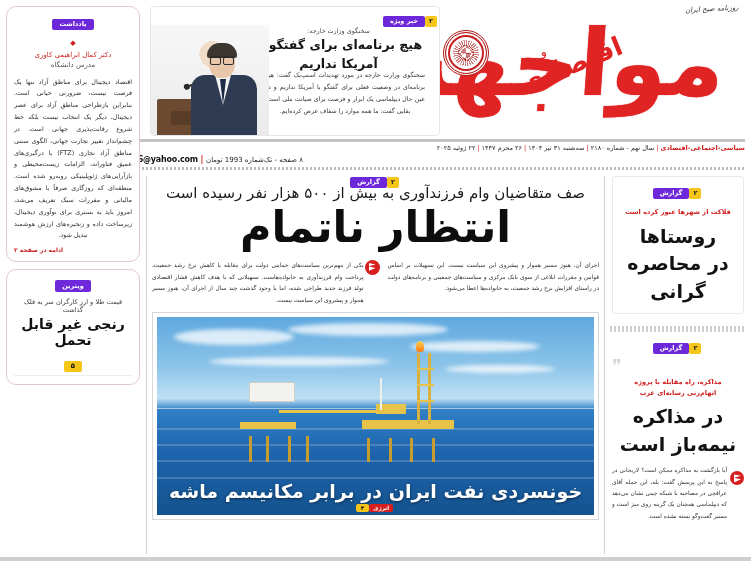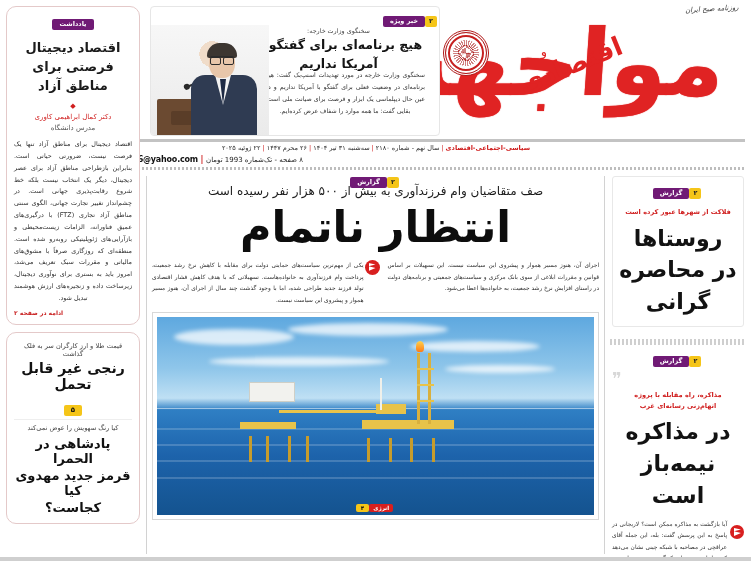--- a/index.html
+++ b/index.html
@@ -66,21 +66,21 @@
     position:absolute; inset:12px; border-radius:50%;
     background:#fff; border:1px solid #b01818;
     font-size:5px; color:#a81717; text-align:center;
     line-height:1.1; padding-top:4px; overflow:hidden;
   }
 
   .info-line {
     position:absolute; right:6px; top:143px; width:738px;
     height:11px; line-height:11px;
     font-size:6.5px; color:#2a2a2a; white-space:nowrap;
-    text-align:center; direction:rtl;
+    text-align:right; direction:rtl;
   }
   .info-line .red { color:#cf1b1b; font-weight:bold; }
   .info-line .sep { color:#cf1b1b; margin:0 2px; }
 
   .url-line {
     position:absolute; right:6px; top:154px; width:738px;
     height:12px; line-height:12px; white-space:nowrap;
     font-size:8px; text-align:left; direction:ltr;
     font-family:"DejaVu Sans","Liberation Sans",sans-serif;
   }
@@ -96,21 +96,21 @@
 
   
   .col-left   { position:absolute; left:0;   top:0;   width:146px; height:561px; padding:6px 6px 0; }
   .col-center { position:absolute; left:146px; top:172px; width:459px; height:389px; }
   .col-right  { position:absolute; left:605px; top:172px; width:146px; height:389px; padding:0 5px; }
 
   .vline { position:absolute; top:176px; width:1px; height:378px; background:#d2d2d2; }
 
   
   .badge {
-    display:inline-block; background:#701a75; color:#fff;
+    display:inline-block; background:#6d28d9; color:#fff;
     font-size:6.5px; font-weight:bold; padding:1.5px 7px 2px;
     border-radius:2px; letter-spacing:.2px; white-space:nowrap;
     vertical-align:middle;
   }
   .badge-num {
     display:inline-block; background:#f5c518; color:#222;
     font-size:6.5px; font-weight:bold; padding:1.5px 4px 2px;
     border-radius:2px; margin-right:2px; vertical-align:middle;
   }
   .badge-row { text-align:center; }
@@ -187,21 +187,21 @@
     position:absolute; left:10px; top:58px; width:17px; height:17px;
     border-radius:50%; background:#d81f1f;
   }
   .ta-flag::after{ content:""; position:absolute; left:5px; top:4px; width:8px; height:9px; background:#fff; clip-path:polygon(0 0,100% 18%,0 42%,100% 62%,0 100%);}
 
   .center-kicker {
     position:absolute; left:0; right:0; top:0; text-align:center;
   }
   .center-sub {
     position:absolute; left:0; right:0; top:12px;
-    font-size:12px; color:#1b1b1b; text-align:center; font-weight:500;
+    font-size:15px; color:#1b1b1b; text-align:center; font-weight:500;
   }
   .center-head {
     position:absolute; left:0; right:0; top:30px;
     font-size:43px; font-weight:bold; color:#0d0d0d;
     text-align:center; letter-spacing:-1px; line-height:1.2;
   }
   .lede-wrap { position:absolute; left:6px; right:6px; top:88px; height:48px; display:flex; gap:10px; }
   .lede-col { flex:1; font-size:5.8px; color:#2e2e2e; line-height:2.0; text-align:justify; }
   .lede-flag {
     position:absolute; right:-2px; top:0; width:15px; height:15px; border-radius:50%;
@@ -243,21 +243,21 @@
   .photo-pg b {
     display:inline-block; background:#d81f1f; color:#fff;
     font-size:5.6px; padding:1px 4px; border-radius:2px; margin-right:2px;
   }
 
   
   .rbox { position:relative; padding:4px 2px 6px; }
   .rbox-frame { border:1px solid #e8e8e8; border-radius:3px; padding:6px 5px 8px; background:#fff; }
   .r-sub { font-size:6.6px; color:#d01f1f; font-weight:bold; text-align:center; line-height:1.6; margin-top:5px; }
   .r-title {
-    font-size:22px; font-weight:bold; color:#121212;
+    font-size:19px; font-weight:bold; color:#121212;
     text-align:center; line-height:1.45; margin-top:5px;
   }
   .r-body { font-size:5.8px; color:#333; line-height:1.95; text-align:justify; margin-top:7px; }
   .r-flag { position:absolute; left:6px; top:2px; width:14px; height:14px; border-radius:50%; background:#d81f1f; }
   .r-flag::after{content:"";position:absolute;left:4px;top:3px;width:7px;height:8px;background:#fff;clip-path:polygon(0 0,100% 18%,0 42%,100% 62%,0 100%);}
   .r-divider {
     height:6px; margin:6px 0 2px;
     background:repeating-linear-gradient(90deg,#cfcfcf 0 2px,transparent 2px 4px);
   }
   .quote-mark { font-size:18px; color:#d8d8d8; line-height:1; text-align:left; }
@@ -319,49 +319,44 @@
       </div>
     </div>
   </div>
 
   <div class="col-left">
 
     <div class="card">
       <div class="badge-row">
         <span class="badge">یادداشت</span>
       </div>
-      <div class="note-title">اقتصاد دیجیتال فرصتی برای مناطق آزاد</div>
       <div class="note-author">
         <span style="color:#d01f1f">◆</span>
         <span style="display:inline;color:#d01f1f">دکتر کمال ابراهیمی کاوری</span>
         <span>مدرس دانشگاه</span>
       </div>
       <div class="note-body">اقتصاد دیجیتال برای مناطق آزاد تنها یک فرصت نیست، ضرورتی حیاتی است. بنابراین بازطراحی مناطق آزاد برای عصر دیجیتال، دیگر یک انتخاب نیست بلکه خط شروع رقابت‌پذیری جهانی است. در چشم‌انداز تغییر تجارت جهانی، الگوی سنتی مناطق آزاد تجاری (FTZ) با درگیری‌های عمیق فناورانه، الزامات زیست‌محیطی و بازآرایی‌های ژئوپلیتیکی روبه‌رو شده است. منطقه‌ای که روزگاری صرفاً با مشوق‌های مالیاتی و مقررات سبک تعریف می‌شد، امروز باید به بستری برای نوآوری دیجیتال، زیرساخت داده و زنجیره‌های ارزش هوشمند تبدیل شود.</div>
       <div class="more-tag">ادامه در صفحه ۲</div>
     </div>
 
     <div class="card" style="padding-top:5px;">
+      <div class="badge-row">
+        <span class="badge">ویترین</span>
+      </div>
 
       <div>
         <div class="vitrine-sub">قیمت طلا و ارز کارگران سر به فلک گذاشت</div>
         <div class="vitrine-t2">رنجی غیر قابل تحمل</div>
         <div class="pg">
           <i>۵</i>
         </div>
       </div>
 
       <div class="vit-div"></div>
 
-      <div>
-        <div class="vitrine-sub">کیا رنگ سهویش را عوض نمی‌کند</div>
-        <div class="vitrine-t2" style="font-size:13px;margin-top:4px;">پادشاهی در الحمرا</div>
-        <div class="vitrine-t2" style="font-size:13px;">قرمز جدید مهدوی کیا</div>
-        <div class="vitrine-t2" style="font-size:13px;">کجاست؟</div>
-
-      </div>
     </div>
 
   </div>
 
   <div class="col-center">
 
     <div class="center-kicker">
       <span class="badge-num">۲</span><span class="badge">گزارش</span>
     </div>
 
@@ -406,20 +401,21 @@
         <div class="rig-dark" style="left:58%;top:61%;width:3px;height:24px;"></div>
         <div class="rig-dark" style="left:63%;top:61%;width:3px;height:24px;"></div>
         <div class="tower" style="left:59.5%;top:18%;height:36%;"></div>
         <div class="tower" style="left:62%;top:18%;height:36%;"></div>
         <div class="rig" style="left:59.5%;top:26%;width:17px;height:1.5px;"></div>
         <div class="rig" style="left:59.5%;top:34%;width:17px;height:1.5px;"></div>
         <div class="rig" style="left:59.5%;top:42%;width:17px;height:1.5px;"></div>
         <div class="tower" style="left:51%;top:31%;height:16%;width:2px;background:#f0f0ea;"></div>
         <div class="flame" style="left:59.3%;top:12%;"></div>
 
+        <div class="photo-head">خونسردی نفت ایران در برابر مکانیسم ماشه</div>
         <div class="photo-pg">
           <b>انرژی</b><i>۴</i>
         </div>
       </div>
     </div>
   </div>
 
   <div class="col-right">
 
     <div class="rbox">

